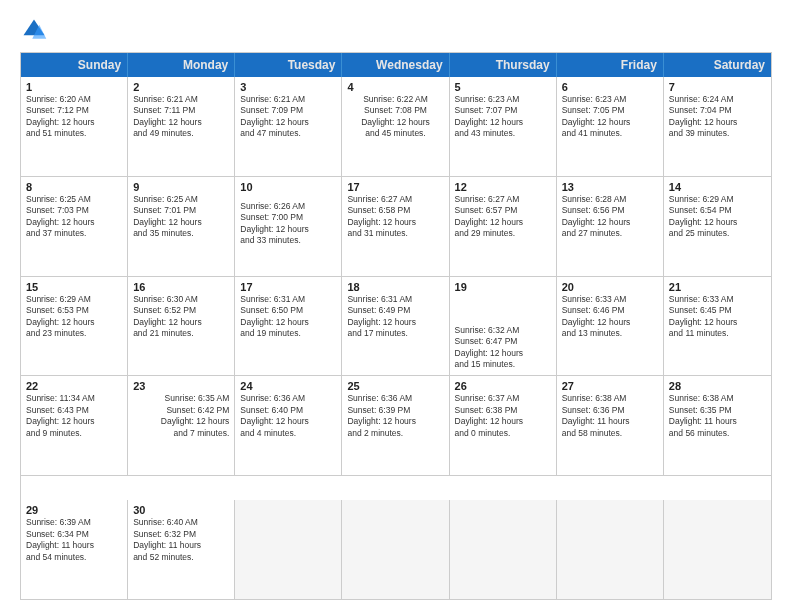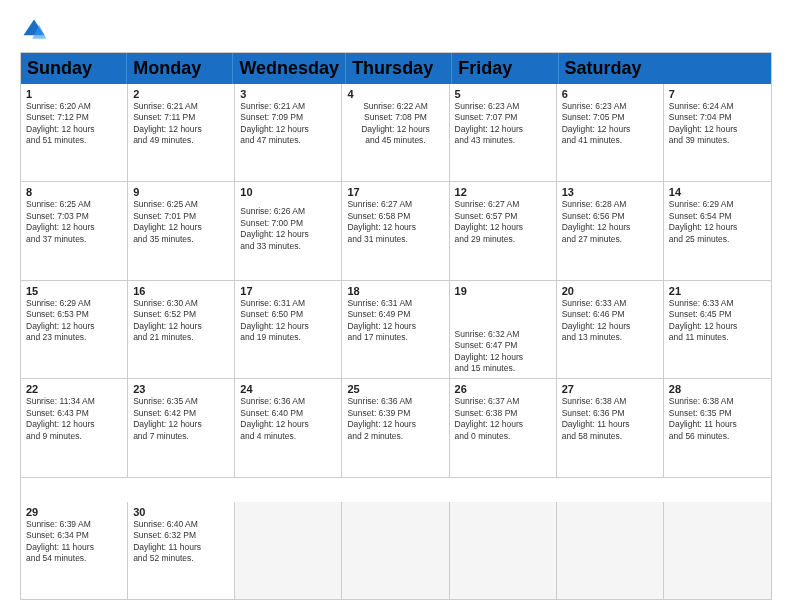--- a/index.html
+++ b/index.html
@@ -57,25 +57,25 @@
       display: flex;
       flex-direction: column;
       border: 1px solid #ccc;
     }
     .cal-header {
       display: grid;
       grid-template-columns: repeat(7, 1fr);
       background: #1a6fc4;
     }
     .cal-header-cell {
-      color: #000000;
+      color: #e5e5e5;
       font-weight: bold;
-      font-size: 18px;
+      font-size: 12px;
       padding: 5px 6px;
-      text-align: left;
+      text-align: right;
       border-right: 1px solid #3a8fd4;
     }
     .cal-header-cell:last-child { border-right: none; }
     .cal-body {
       display: flex;
       flex-direction: column;
       flex: 1;
     }
     .cal-row {
       display: grid;
@@ -125,20 +125,21 @@
     <div class="title-area">
       <div class="month-title"></div>
       <div class="location"></div>
     </div>
   </div>
 
   <div class="calendar">
     <div class="cal-header">
     <div class="cal-header-cell">Sunday</div>
         <div class="cal-header-cell">Monday</div>
+        <div class="cal-header-cell">Tuesday</div>
         <div class="cal-header-cell">Wednesday</div>
         <div class="cal-header-cell">Thursday</div>
         <div class="cal-header-cell">Friday</div>
         <div class="cal-header-cell">Saturday</div>
       </div>
     <div class="cal-body">
     <div class="cal-row">
           <div class="cal-cell">
             <span class="day-num">1</span>
             <div class="day-info" style="white-space: pre-line;">Sunrise: 6:20 AM
@@ -294,21 +295,21 @@
         <div class="cal-row">
           <div class="cal-cell">
             <span class="day-num">22</span>
             <div class="day-info" style="white-space: pre-line;">Sunrise: 11:34 AM
 Sunset: 6:43 PM
 Daylight: 12 hours
 and 9 minutes.</div>
           </div>
           <div class="cal-cell">
             <span class="day-num">23</span>
-            <div class="day-info" style="white-space: pre-line;">Sunrise: 6:35 AM
+            <div class="day-info" style="white-space: pre-line; text-align: right;">Sunrise: 6:35 AM
 Sunset: 6:42 PM
 Daylight: 12 hours
 and 7 minutes.</div>
           </div>
           <div class="cal-cell">
             <span class="day-num">24</span>
             <div class="day-info" style="white-space: pre-line;">Sunrise: 6:36 AM
 Sunset: 6:40 PM
 Daylight: 12 hours
 and 4 minutes.</div>

